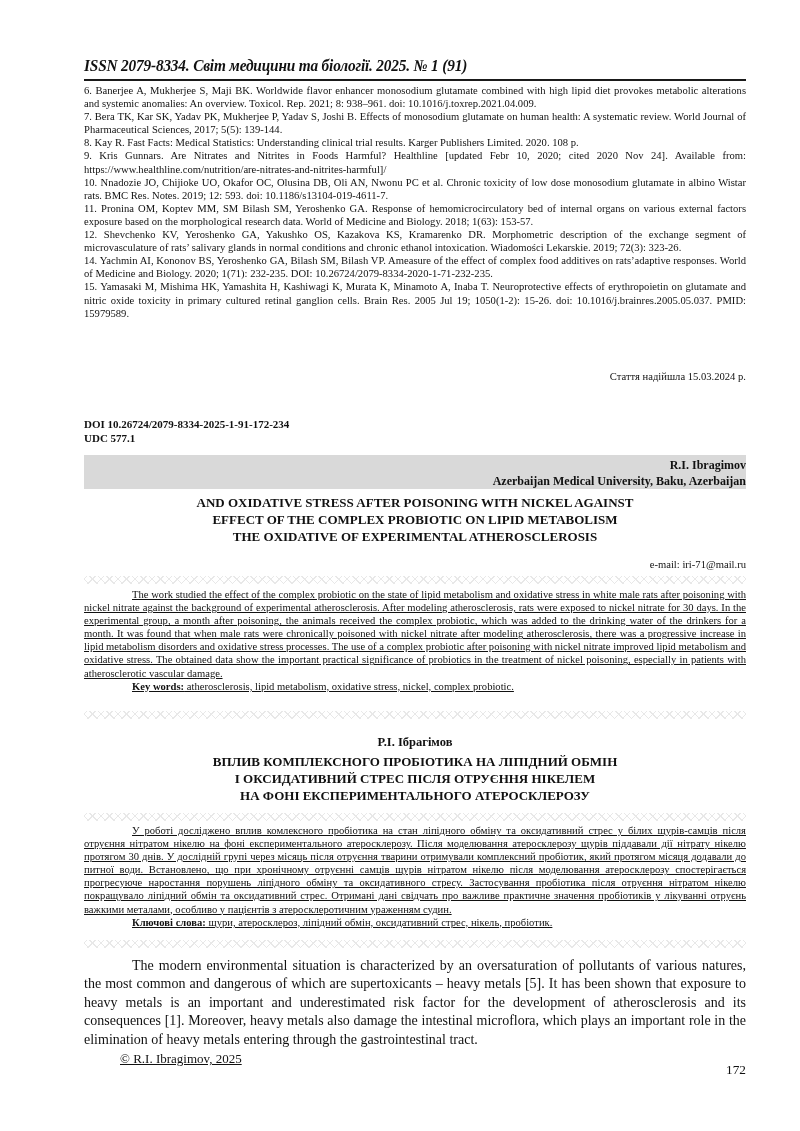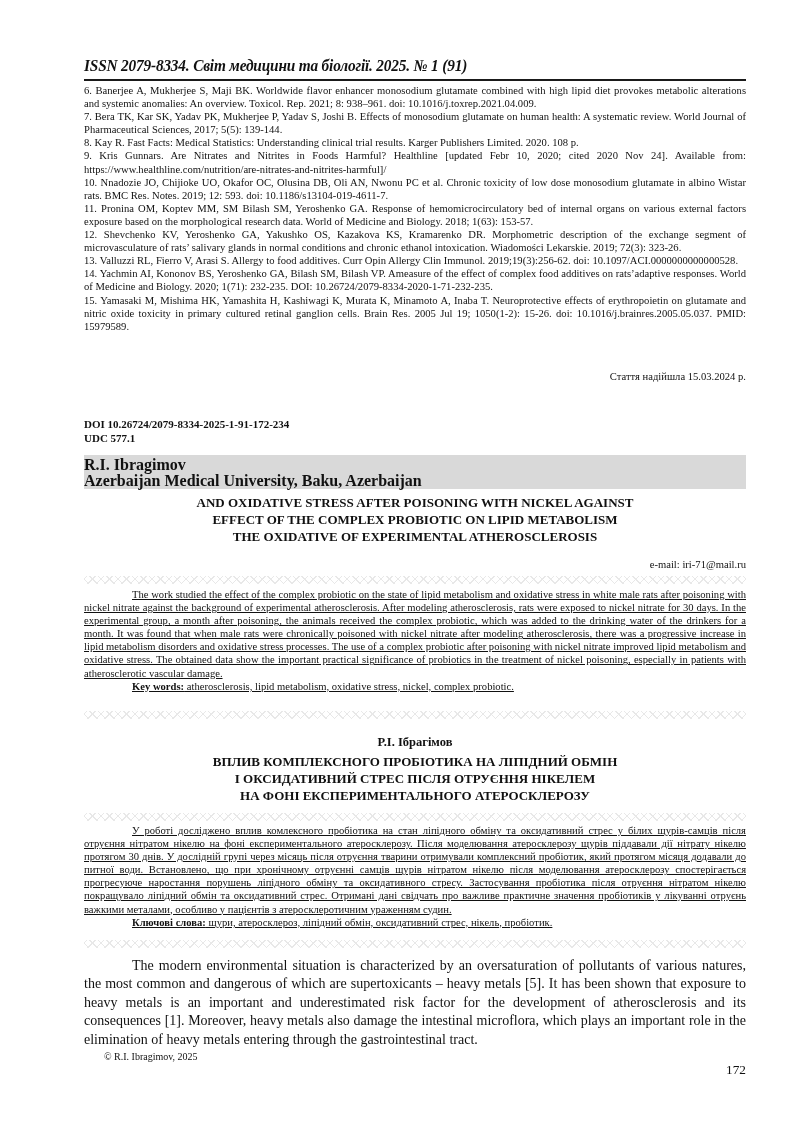--- a/index.html
+++ b/index.html
@@ -69,23 +69,23 @@
       font-weight: bold;
       line-height: 14px;
     }
     .author-band {
       position: absolute;
       top: 455px;
       left: 0;
       width: 662px;
       height: 34px;
       background: #d9d9d9;
-      text-align: left;
-      font-weight: bold;
-      font-size: 16px;
+      text-align: right;
+      font-weight: bold;
+      font-size: 12px;
       line-height: 16px;
       padding-top: 2px;
       box-sizing: border-box;
     }
     .title-en {
       position: absolute;
       top: 494px;
       left: 0;
       width: 662px;
       text-align: center;
@@ -156,22 +156,23 @@
       line-height: 18.4px;
       text-align: justify;
     }
     .body-text p {
       margin: 0;
       text-indent: 48px;
     }
     .copyright {
       position: absolute;
       top: 1051px;
-      left: 20px;
-      font-size: 10px;
+      left: 36px;
+      font-size: 13px;
+      text-decoration: underline;
     }
     .page-number {
       position: absolute;
       top: 1062px;
       left: 0;
       width: 662px;
       text-align: right;
       font-size: 13.3px;
     }
   </style>
@@ -184,21 +185,20 @@
   <div class="header-rule"></div>
 
   <div class="refs">
     <p>6. Banerjee A, Mukherjee S, Maji BK. Worldwide flavor enhancer monosodium glutamate combined with high lipid diet provokes metabolic alterations and systemic anomalies: An overview. Toxicol. Rep. 2021; 8: 938–961. doi:  10.1016/j.toxrep.2021.04.009.</p>
     <p>7. Bera TK, Kar SK, Yadav PK, Mukherjee P, Yadav S, Joshi B. Effects of monosodium glutamate on human health: A systematic review. World Journal of Pharmaceutical Sciences, 2017; 5(5): 139-144.</p>
     <p>8. Kay R. Fast Facts: Medical Statistics: Understanding clinical trial results. Karger Publishers Limited. 2020. 108 p.</p>
     <p>9. Kris Gunnars. Are Nitrates and Nitrites in Foods Harmful? Healthline [updated Febr 10, 2020; cited 2020 Nov 24]. Available from:  https://www.healthline.com/nutrition/are-nitrates-and-nitrites-harmful]/</p>
     <p>10. Nnadozie JO, Chijioke UO, Okafor OC, Olusina DB, Oli AN, Nwonu PC et al. Chronic toxicity of low dose monosodium glutamate in albino Wistar rats. BMC Res. Notes. 2019; 12: 593. doi: 10.1186/s13104-019-4611-7.</p>
     <p>11. Pronina OM, Koptev MM, SM Bilash SM, Yeroshenko GA. Response of hemomicrocirculatory bed of internal organs on various external factors exposure based on the morphological research data. World of Medicine and Biology. 2018; 1(63): 153-57.</p>
     <p>12. Shevchenko KV, Yeroshenko GA, Yakushko OS, Kazakova KS, Kramarenko DR. Morphometric description of the exchange segment of microvasculature of rats’ salivary glands in normal conditions and chronic ethanol intoxication. Wiadomości Lekarskie. 2019; 72(3): 323-26.</p>
-    <p>13. Valluzzi RL, Fierro V, Arasi S. Allergy to food additives. Curr Opin Allergy Clin Immunol. 2019;19(3):256-62. doi:  10.1097/ACI.0000000000000528.</p>
     <p>14. Yachmin AI, Kononov BS, Yeroshenko GA, Bilash SM, Bilash VP. Ameasure of the effect of complex food additives on rats’adaptive responses. World of Medicine and Biology. 2020; 1(71): 232-235. DOI: 10.26724/2079-8334-2020-1-71-232-235.</p>
     <p>15. Yamasaki M, Mishima HK, Yamashita H, Kashiwagi K, Murata K, Minamoto A, Inaba T. Neuroprotective effects of erythropoietin on glutamate and nitric oxide toxicity in primary cultured retinal ganglion cells. Brain Res. 2005 Jul 19; 1050(1-2): 15-26. doi: 10.1016/j.brainres.2005.05.037. PMID: 15979589.</p>
   </div>
 
   <div class="received">Стаття надійшла 15.03.2024 р.</div>
 
   <div class="doi-block">
     <div>DOI 10.26724/2079-8334-2025-1-91-172-234</div>
     <div>UDC 577.1</div>
   </div>

